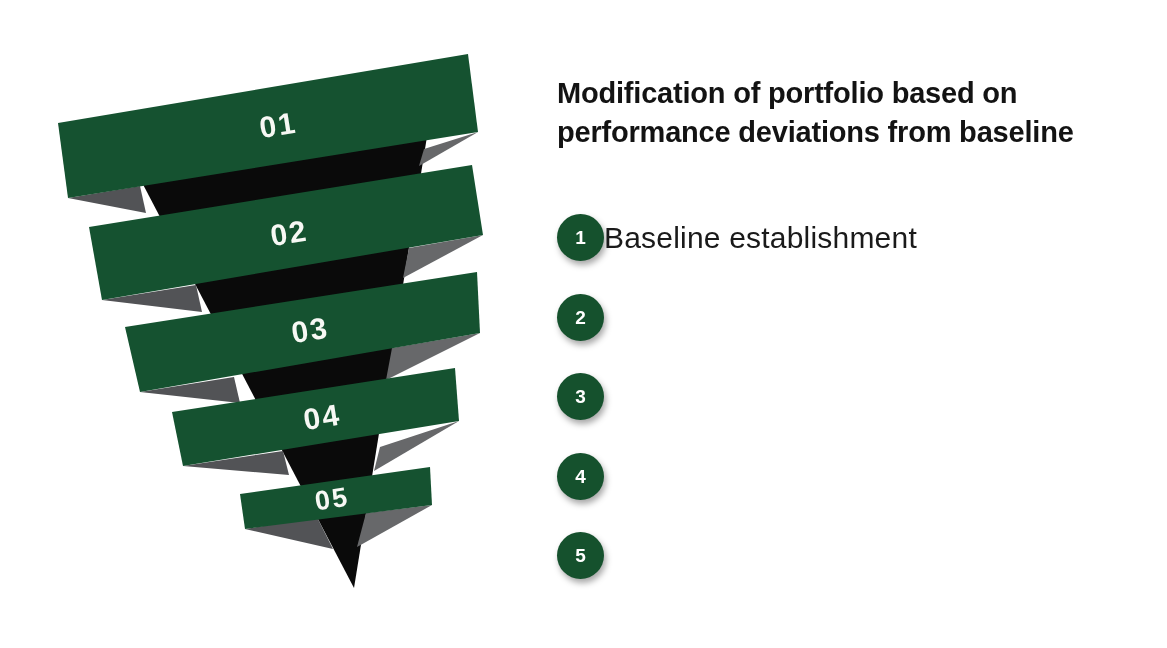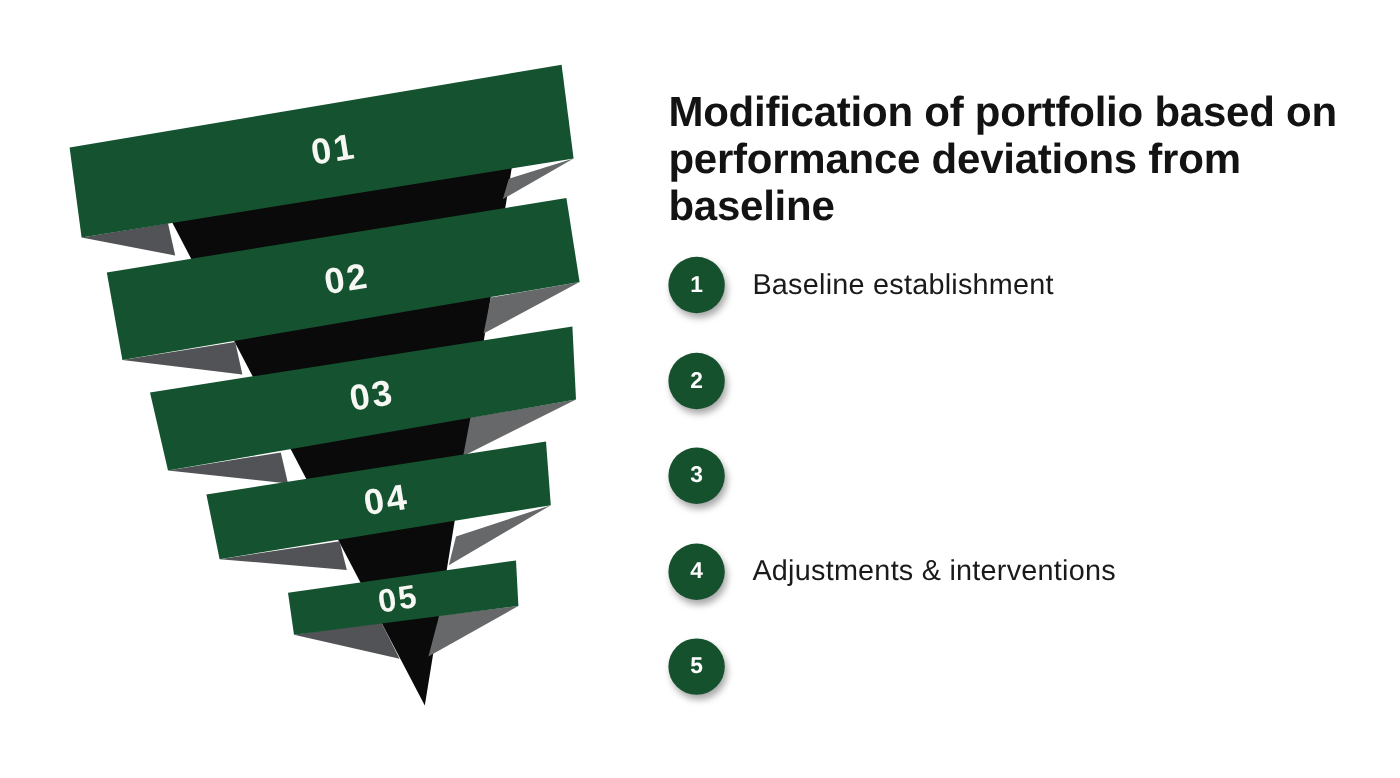--- a/index.html
+++ b/index.html
@@ -29,40 +29,40 @@
   .band-face{fill:var(--band-green);}
   .band-num{
     fill:var(--number-white);
     font-family:"Liberation Sans","DejaVu Sans",sans-serif;
     font-size:30px;font-weight:700;letter-spacing:2px;
     text-anchor:middle;dominant-baseline:central;
   }
   .band-num.small{font-size:27px;}
   .panel-title{
     position:absolute;left:557px;top:74px;width:560px;margin:0;
-    font-size:35px;line-height:39px;font-weight:700;
+    font-size:29px;line-height:39px;font-weight:700;
     letter-spacing:-0.2px;color:var(--title-color);
   }
   .steps{
     position:absolute;left:557px;top:214px;
     display:flex;flex-direction:column;gap:32.5px;
   }
   .step{display:flex;align-items:center;}
   .badge{
     width:47px;height:47px;border-radius:50%;
     background:var(--badge-green);
     box-shadow:2px 4px 6px rgba(0,0,0,0.35);
     display:flex;align-items:center;justify-content:center;
     flex:0 0 auto;
   }
   .badge-num{
     color:var(--badge-text);font-size:19px;font-weight:700;line-height:1;
   }
   .step-label{
-    margin-left:23px;font-size:24px;color:var(--label-color);
+    font-size:30px;color:var(--label-color);
     letter-spacing:0.2px;white-space:nowrap;
   }
 </style>
 </head>
 <body>
 
 <div class="stage">
 
   <svg class="funnel" width="520" height="648" viewBox="0 0 520 648" aria-hidden="false">
 
@@ -117,21 +117,20 @@
     </div>
     <div class="step">
       <span class="badge">
         <span class="badge-num">3</span>
       </span>
     </div>
     <div class="step">
       <span class="badge">
         <span class="badge-num">4</span>
       </span>
-      <span class="step-label">Adjustments &amp; interventions</span>
     </div>
     <div class="step">
       <span class="badge">
         <span class="badge-num">5</span>
       </span>
     </div>
   </div>
 
 </div>
 

